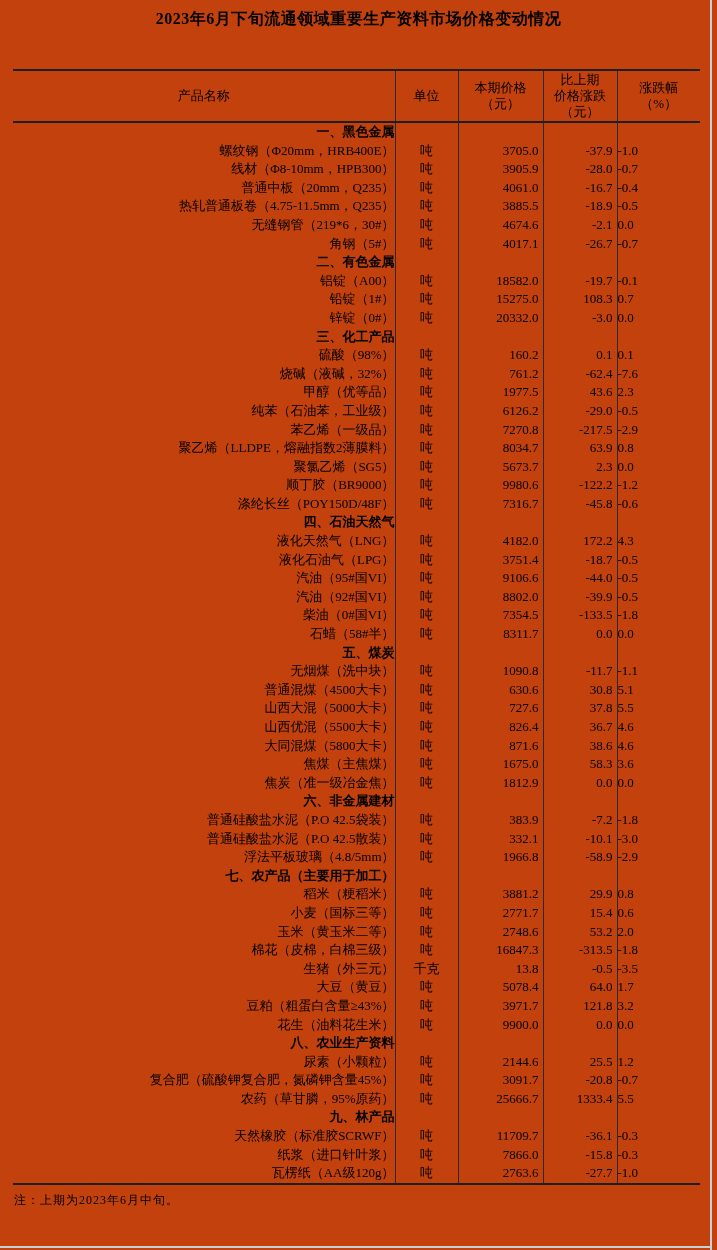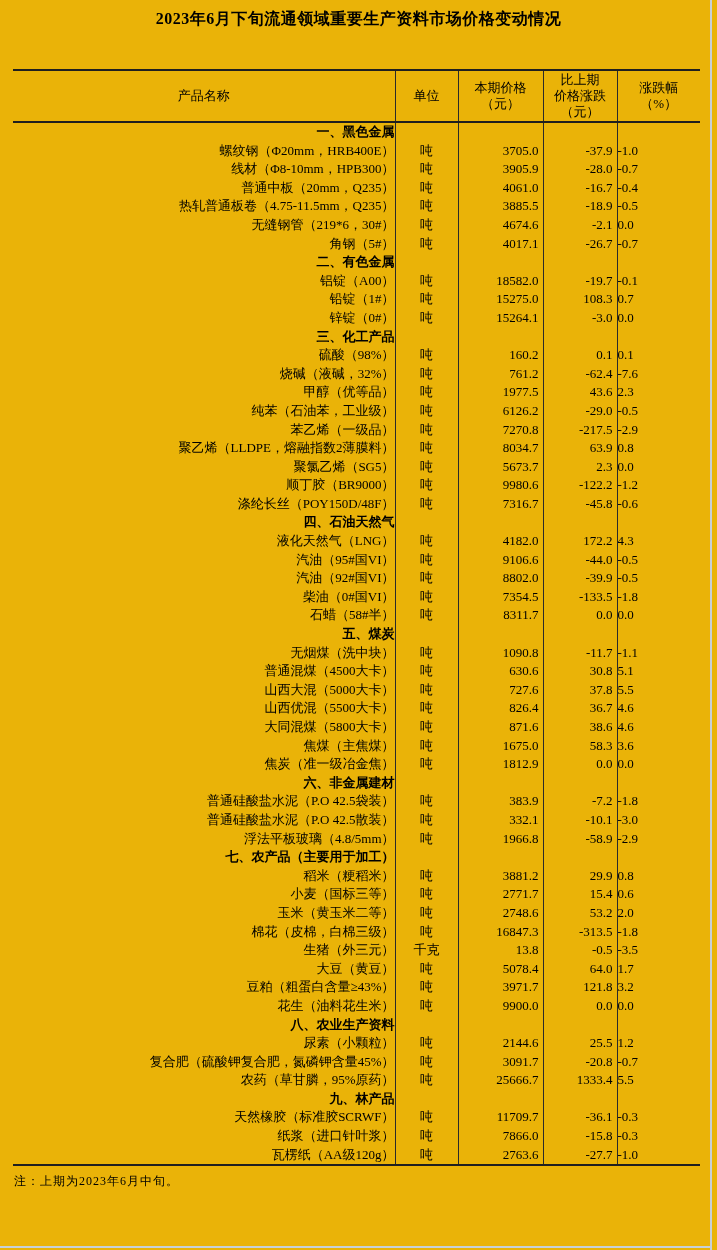--- a/index.html
+++ b/index.html
@@ -1,19 +1,19 @@
 <!DOCTYPE html>
 <html><head>
 <meta charset="utf-8">
 <style>
   html,body{margin:0;padding:0;background:#fff;}
   .page{
     position:relative;
     width:717px;height:1250px;
-    background:#eab308;
+    background:#c2410c;
     font-family:"Liberation Serif","DejaVu Serif",serif;
     color:#000;
     overflow:hidden;
   }
   .title{
     padding-top:9px;
     text-align:center;
     font-size:16px;
     font-weight:bold;
     letter-spacing:.5px;
@@ -167,21 +167,21 @@
         <tr>
           <td class="name item">铅锭（1#）</td>
           <td class="unit">吨</td>
           <td class="num price">15275.0</td>
           <td class="num change">108.3</td>
           <td class="num pct">0.7</td>
         </tr>
         <tr>
           <td class="name item">锌锭（0#）</td>
           <td class="unit">吨</td>
-          <td class="num price">15264.1</td>
+          <td class="num price">20332.0</td>
           <td class="num change">-3.0</td>
           <td class="num pct">0.0</td>
         </tr>
         <tr>
           <td class="name section">三、化工产品</td>
           <td class="unit"></td>
           <td class="num price"></td>
           <td class="num change"></td>
           <td class="num pct"></td>
         </tr>
@@ -254,20 +254,27 @@
           <td class="num price"></td>
           <td class="num change"></td>
           <td class="num pct"></td>
         </tr>
         <tr>
           <td class="name item">液化天然气（LNG）</td>
           <td class="unit">吨</td>
           <td class="num price">4182.0</td>
           <td class="num change">172.2</td>
           <td class="num pct">4.3</td>
+        </tr>
+        <tr>
+          <td class="name item">液化石油气（LPG）</td>
+          <td class="unit">吨</td>
+          <td class="num price">3751.4</td>
+          <td class="num change">-18.7</td>
+          <td class="num pct">-0.5</td>
         </tr>
         <tr>
           <td class="name item">汽油（95#国VI）</td>
           <td class="unit">吨</td>
           <td class="num price">9106.6</td>
           <td class="num change">-44.0</td>
           <td class="num pct">-0.5</td>
         </tr>
         <tr>
           <td class="name item">汽油（92#国VI）</td>

